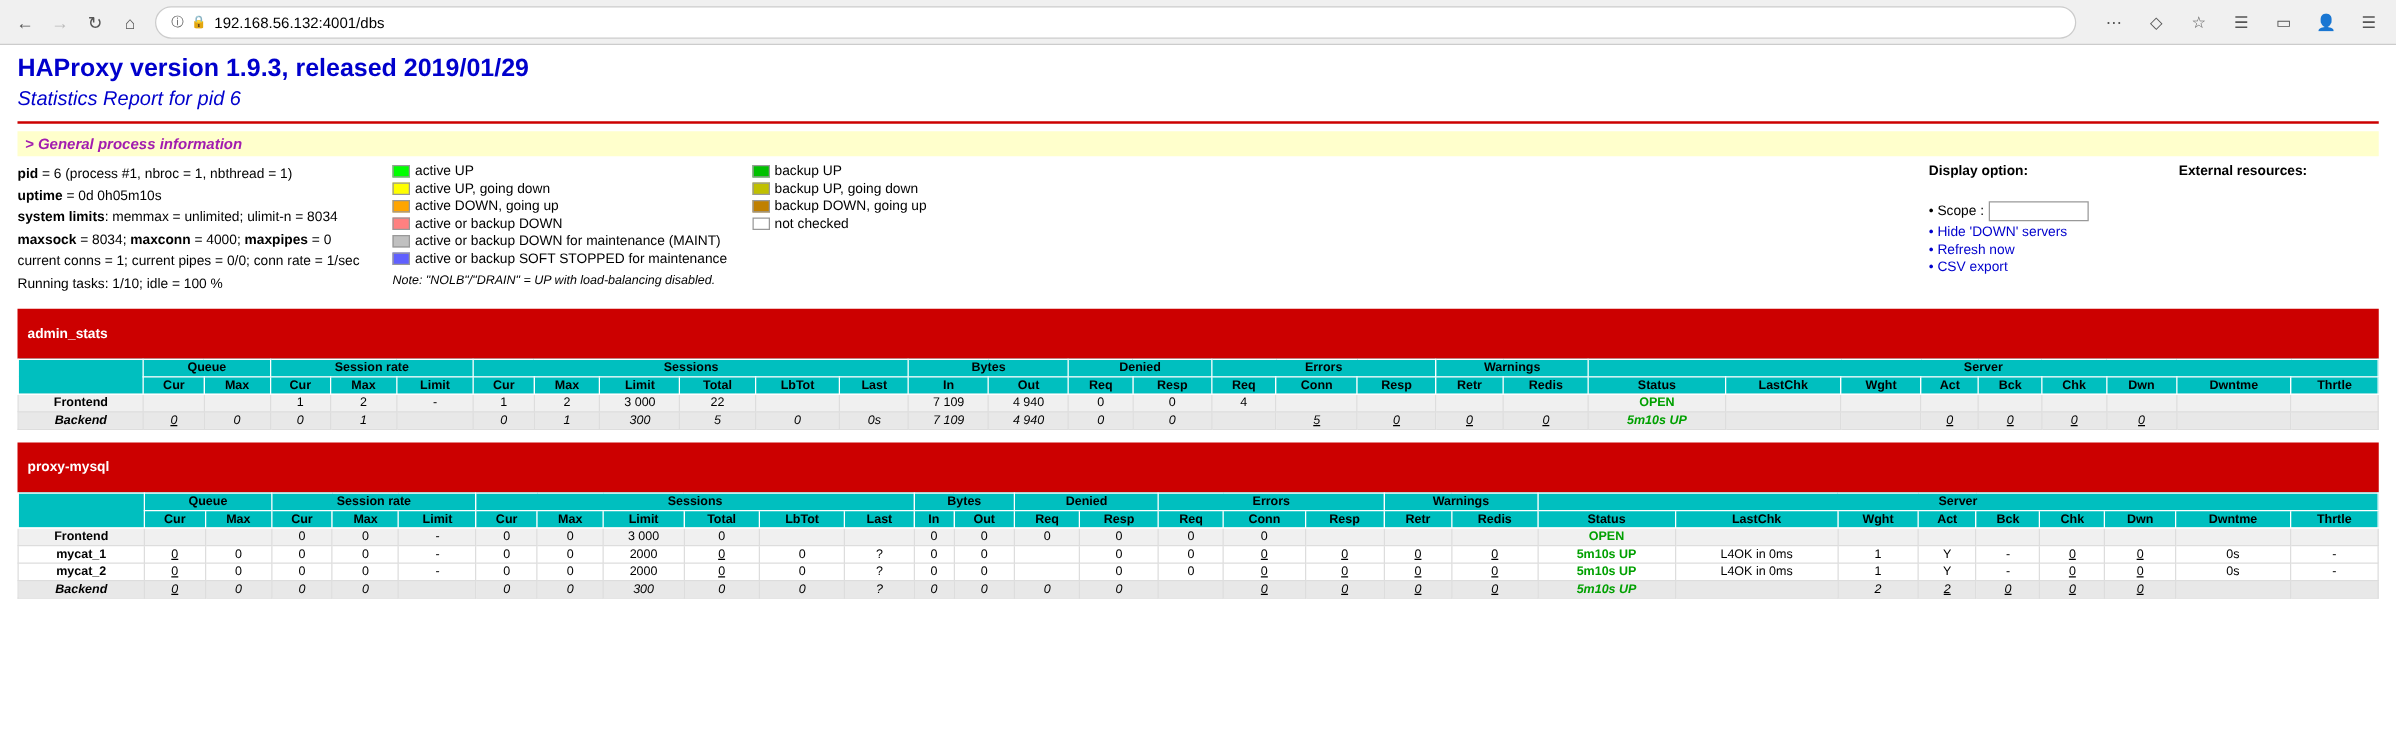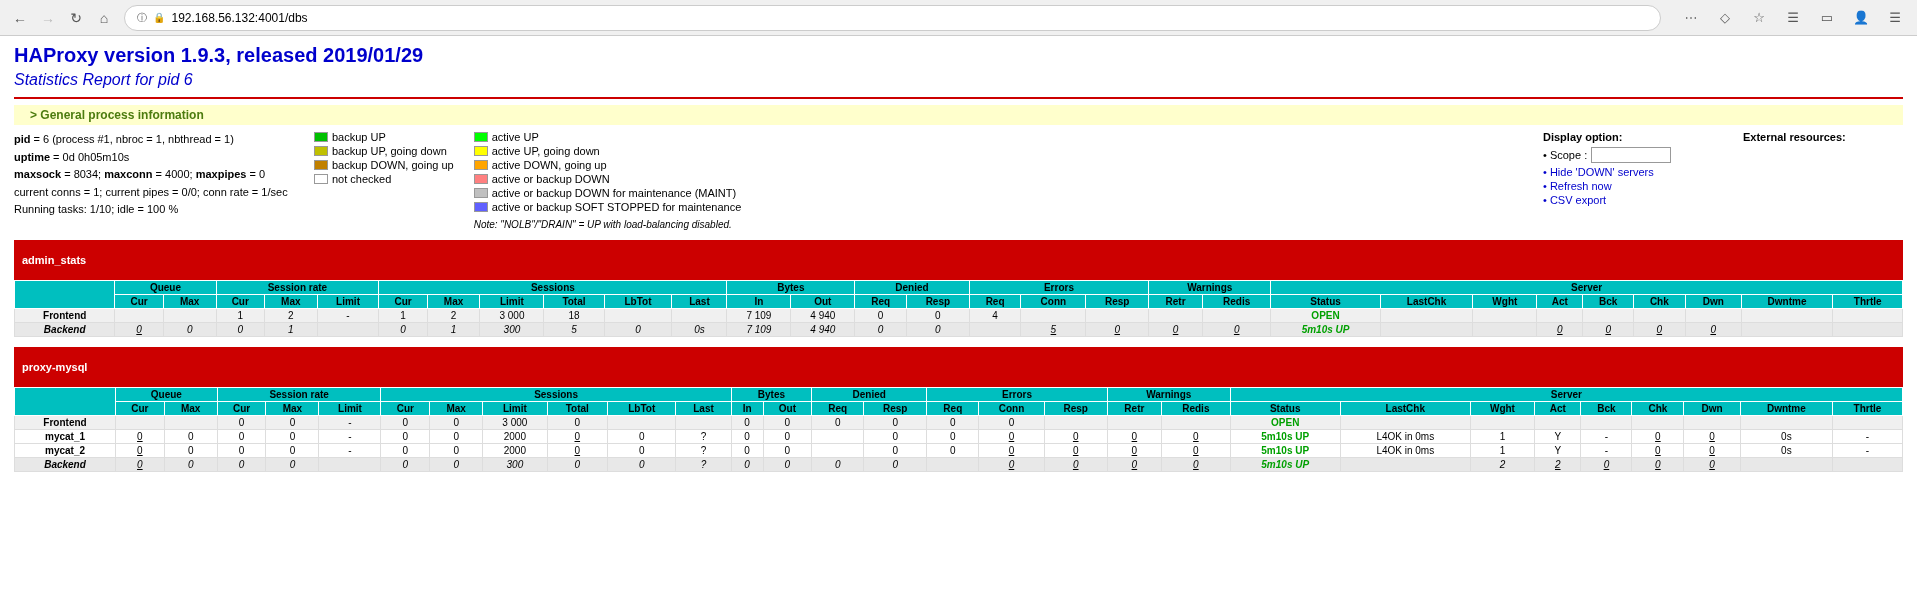--- a/index.html
+++ b/index.html
@@ -37,43 +37,43 @@
 
     .page-title {
       color: #00c; font-size: 20px; font-weight: bold; margin-bottom: 4px;
     }
     .page-subtitle {
       color: #00c; font-size: 16px; font-style: italic; margin-bottom: 8px;
     }
     .section-divider { border-top: 2px solid #c00; margin-bottom: 6px; }
 
     .section-header {
-      background: #ffc; padding: 3px 16px; font-weight: bold; color: #4d7c0f;
-      margin-bottom: 6px; font-size: 12px;
+      background: #ffc; padding: 3px 6px; font-weight: bold; color: #a21caf;
+      margin-bottom: 6px; font-size: 12px; font-style: italic;
     }
 
     .info-legend-area {
       display: flex; gap: 20px; margin-bottom: 10px;
     }
 
     .info-block { font-size: 11px; line-height: 1.6; min-width: 280px; }
     .info-block span.bold { font-weight: bold; }
 
     .legend-block {
       display: flex; gap: 20px; flex: 1;
     }
     .legend-col { display: flex; flex-direction: column; gap: 2px; }
     .legend-item { display: flex; align-items: center; gap: 4px; font-size: 11px; }
     .legend-color {
       width: 14px; height: 10px; display: inline-block; border: 1px solid #999;
     }
     .legend-note { font-size: 10px; font-style: italic; margin-top: 4px; }
 
     .display-options { min-width: 180px; font-size: 11px; }
-    .display-options .opt-title { font-weight: bold; margin-bottom: 4px; }
+    .display-options .opt-title { font-weight: bold; margin-bottom: 18px; }
     .display-options .opt-row { display: flex; align-items: center; gap: 4px; margin-bottom: 3px; }
     .display-options .opt-row input[type=text] { width: 80px; height: 16px; font-size: 11px; border: 1px solid #999; }
     .display-options a { color: #00c; text-decoration: none; }
 
     .external-resources { min-width: 160px; font-size: 11px; }
     .external-resources .ext-title { font-weight: bold; margin-bottom: 4px; }
     .external-resources a { color: #00c; text-decoration: none; }
     .external-resources li { list-style: none; margin-bottom: 2px; }
     .external-resources li::before { content: "• "; }
 
@@ -137,70 +137,71 @@
   <div class="page-subtitle">Statistics Report for pid 6</div>
   <div class="section-divider"></div>
 
   <div class="section-header">&gt; General process information</div>
 
   <div class="info-legend-area">
 
     <div class="info-block">
       <div><span class="bold">pid</span> = 6 (process #1, nbroc = 1, nbthread = 1)</div>
       <div><span class="bold">uptime</span> = 0d 0h05m10s</div>
+      <div><span class="bold">system limits</span>: memmax = unlimited; ulimit-n = 8034</div>
       <div><span class="bold">maxsock</span> = 8034; <span class="bold">maxconn</span> = 4000; <span class="bold">maxpipes</span> = 0</div>
       <div>current conns = 1; current pipes = 0/0; conn rate = 1/sec</div>
       <div>Running tasks: 1/10; idle = 100 %</div>
     </div>
 
     <div class="legend-block">
       <div class="legend-col">
         <div class="legend-item">
+          <span class="legend-color" style="background:#00ff00;"></span>
+          <span>active UP</span>
+        </div>
+        <div class="legend-item">
+          <span class="legend-color" style="background:#ffff00;"></span>
+          <span>active UP, going down</span>
+        </div>
+        <div class="legend-item">
+          <span class="legend-color" style="background:#ffa500;"></span>
+          <span>active DOWN, going up</span>
+        </div>
+        <div class="legend-item">
+          <span class="legend-color" style="background:#ff8080;"></span>
+          <span>active or backup DOWN</span>
+        </div>
+        <div class="legend-item">
+          <span class="legend-color" style="background:#c0c0c0;"></span>
+          <span>active or backup DOWN for maintenance (MAINT)</span>
+        </div>
+        <div class="legend-item">
+          <span class="legend-color" style="background:#6060ff;"></span>
+          <span>active or backup SOFT STOPPED for maintenance</span>
+        </div>
+        <div class="legend-note">Note: "NOLB"/"DRAIN" = UP with load-balancing disabled.</div>
+      </div>
+      <div class="legend-col">
+        <div class="legend-item">
           <span class="legend-color" style="background:#00c000;"></span>
           <span>backup UP</span>
         </div>
         <div class="legend-item">
           <span class="legend-color" style="background:#c0c000;"></span>
           <span>backup UP, going down</span>
         </div>
         <div class="legend-item">
           <span class="legend-color" style="background:#c08000;"></span>
           <span>backup DOWN, going up</span>
         </div>
         <div class="legend-item">
           <span class="legend-color" style="background:#ffffff;"></span>
           <span>not checked</span>
         </div>
-      </div>
-      <div class="legend-col">
-        <div class="legend-item">
-          <span class="legend-color" style="background:#00ff00;"></span>
-          <span>active UP</span>
-        </div>
-        <div class="legend-item">
-          <span class="legend-color" style="background:#ffff00;"></span>
-          <span>active UP, going down</span>
-        </div>
-        <div class="legend-item">
-          <span class="legend-color" style="background:#ffa500;"></span>
-          <span>active DOWN, going up</span>
-        </div>
-        <div class="legend-item">
-          <span class="legend-color" style="background:#ff8080;"></span>
-          <span>active or backup DOWN</span>
-        </div>
-        <div class="legend-item">
-          <span class="legend-color" style="background:#c0c0c0;"></span>
-          <span>active or backup DOWN for maintenance (MAINT)</span>
-        </div>
-        <div class="legend-item">
-          <span class="legend-color" style="background:#6060ff;"></span>
-          <span>active or backup SOFT STOPPED for maintenance</span>
-        </div>
-        <div class="legend-note">Note: "NOLB"/"DRAIN" = UP with load-balancing disabled.</div>
       </div>
     </div>
 
     <div class="display-options">
       <div class="opt-title">Display option:</div>
       <div class="opt-row">
         <span>• Scope :</span>
         <input type="text" value="" style="">
       </div>
       <div style="margin-bottom:2px;">
@@ -272,21 +273,21 @@
         <tr class="row-frontend">
           <td class="label-cell">Frontend</td>
           <td></td>
           <td></td>
           <td>1</td>
           <td>2</td>
           <td>-</td>
           <td>1</td>
           <td>2</td>
           <td>3 000</td>
-          <td>18</td>
+          <td>22</td>
           <td></td>
           <td></td>
           <td>7 109</td>
           <td>4 940</td>
           <td>0</td>
           <td>0</td>
           <td>4</td>
           <td></td>
           <td></td>
           <td></td>

